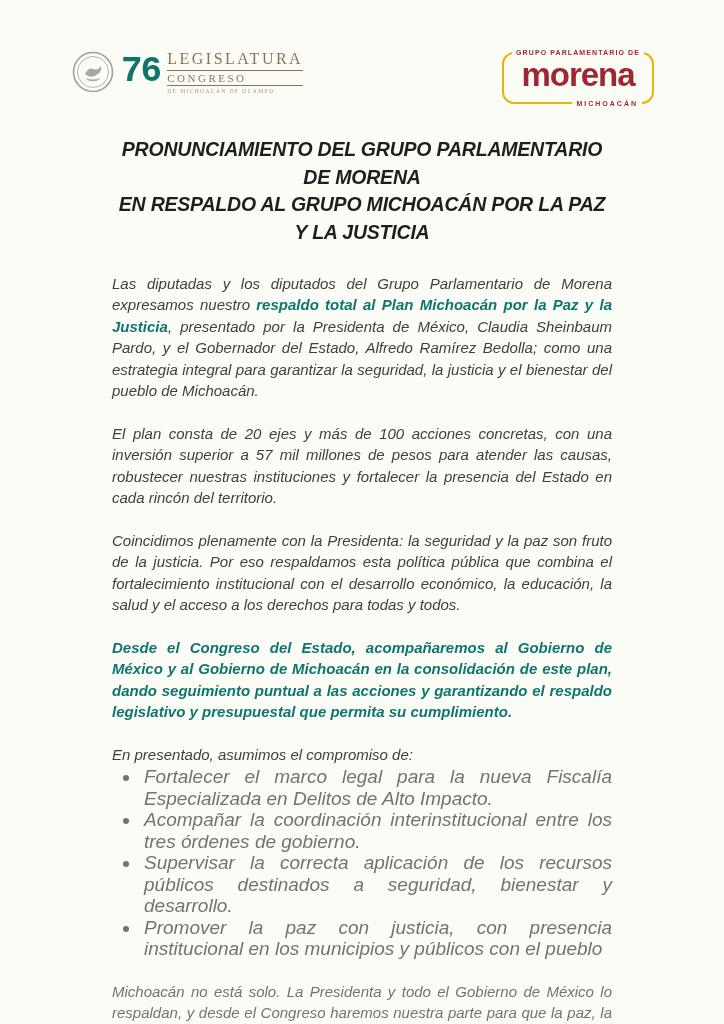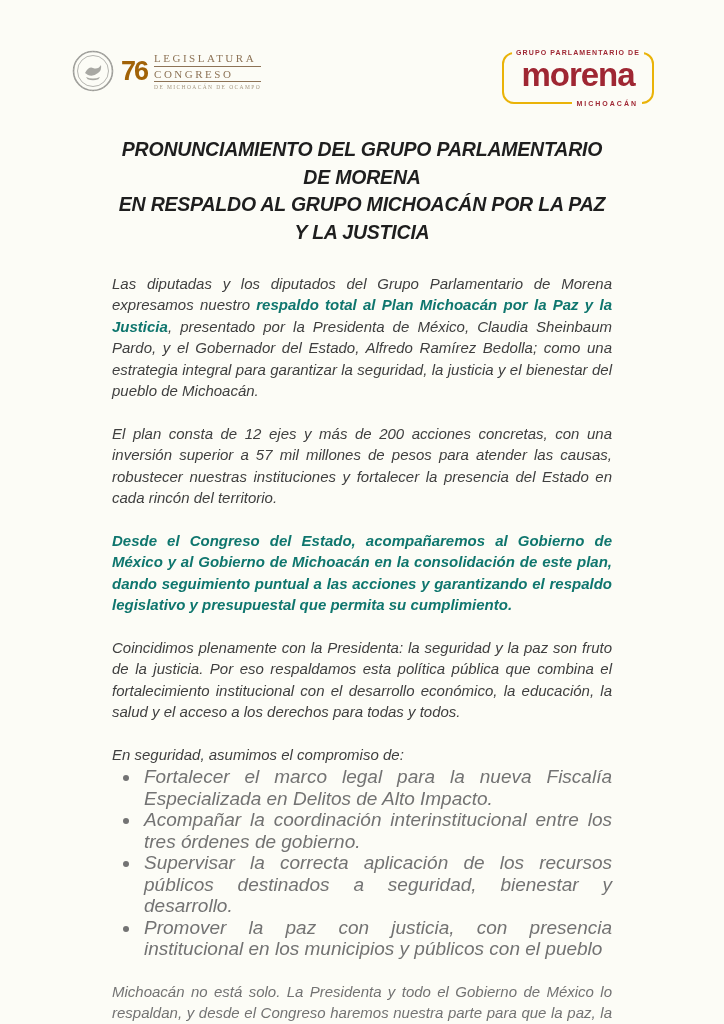--- a/index.html
+++ b/index.html
@@ -26,35 +26,35 @@
     padding: 50px 70px 0 72px;
   }
   .congress-logo {
     display: flex;
     align-items: center;
     gap: 7px;
     color: #8d7356;
   }
   .congress-seal { width: 42px; height: 42px; flex: 0 0 auto; }
   .legis-number {
-    font-size: 27px;
+    font-size: 36px;
     font-weight: 700;
     letter-spacing: -2px;
-    color: #a16207;
+    color: #0f766e;
     line-height: 1;
-    font-family: Liberation Sans, sans-serif;
+    font-family: Liberation Mono, monospace;
   }
   .congress-text {
     display: flex;
     flex-direction: column;
     font-family: "Liberation Serif", "DejaVu Serif", serif;
     line-height: 1.1;
   }
   .congress-text .l1 {
-    font-size: 11px;
+    font-size: 16px;
     letter-spacing: 2.5px;
     color: #8d7356;
     border-bottom: 1px solid #8d7356;
     padding-bottom: 2px;
   }
   .congress-text .l2 {
     font-size: 11px;
     letter-spacing: 2.5px;
     color: #8d7356;
     border-bottom: 1px solid #8d7356;
@@ -198,26 +198,26 @@
   <div class="doc">
 
     <div class="doc-title">
       <div>PRONUNCIAMIENTO DEL GRUPO PARLAMENTARIO DE MORENA</div>
       <div>EN RESPALDO AL GRUPO MICHOACÁN POR LA PAZ Y LA JUSTICIA</div>
     </div>
 
 
     <div class="body-text">
         <p class="para"><span>Las diputadas y los diputados del Grupo Parlamentario de Morena expresamos nuestro </span><span class="b">respaldo total al Plan Michoacán por la Paz y la Justicia</span><span>, presentado por la Presidenta de México, Claudia Sheinbaum Pardo, y el Gobernador del Estado, Alfredo Ramírez Bedolla; como una estrategia integral para garantizar la seguridad, la justicia y el bienestar del pueblo de Michoacán.</span></p>
-        <p class="para"><span>El plan consta de 12 ejes y más de 200 acciones concretas, con una inversión superior a 57 mil millones de pesos para atender las causas, robustecer nuestras instituciones y fortalecer la presencia del Estado en cada rincón del territorio.</span></p>
+        <p class="para"><span>El plan consta de 20 ejes y más de 100 acciones concretas, con una inversión superior a 57 mil millones de pesos para atender las causas, robustecer nuestras instituciones y fortalecer la presencia del Estado en cada rincón del territorio.</span></p>
+        <p class="para"><span>Coincidimos plenamente con la Presidenta: la seguridad y la paz son fruto de la justicia. Por eso respaldamos esta política pública que combina el fortalecimiento institucional con el desarrollo económico, la educación, la salud y el acceso a los derechos para todas y todos.</span></p>
         <p class="para"><span class="b">Desde el Congreso del Estado, acompañaremos al Gobierno de México y al Gobierno de Michoacán en la consolidación de este plan, dando seguimiento puntual a las acciones y garantizando el respaldo legislativo y presupuestal que permita su cumplimiento.</span></p>
-        <p class="para"><span>Coincidimos plenamente con la Presidenta: la seguridad y la paz son fruto de la justicia. Por eso respaldamos esta política pública que combina el fortalecimiento institucional con el desarrollo económico, la educación, la salud y el acceso a los derechos para todas y todos.</span></p>
       </div>
 
-    <p class="list-intro">En seguridad, asumimos el compromiso de:</p>
+    <p class="list-intro">En presentado, asumimos el compromiso de:</p>
 
     <ul class="commitments">
         <li>Fortalecer el marco legal para la nueva Fiscalía Especializada en Delitos de Alto Impacto.</li>
         <li>Acompañar la coordinación interinstitucional entre los tres órdenes de gobierno.</li>
         <li>Supervisar la correcta aplicación de los recursos públicos destinados a seguridad, bienestar y desarrollo.</li>
         <li>Promover la paz con justicia, con presencia institucional en los municipios y públicos con el pueblo</li>
       </ul>
 
     <div class="closing">
         <p>Michoacán no está solo. La Presidenta y todo el Gobierno de México lo respaldan, y desde el Congreso haremos nuestra parte para que la paz, la justicia y el bienestar lleguen a cada rincón del estado.</p>

